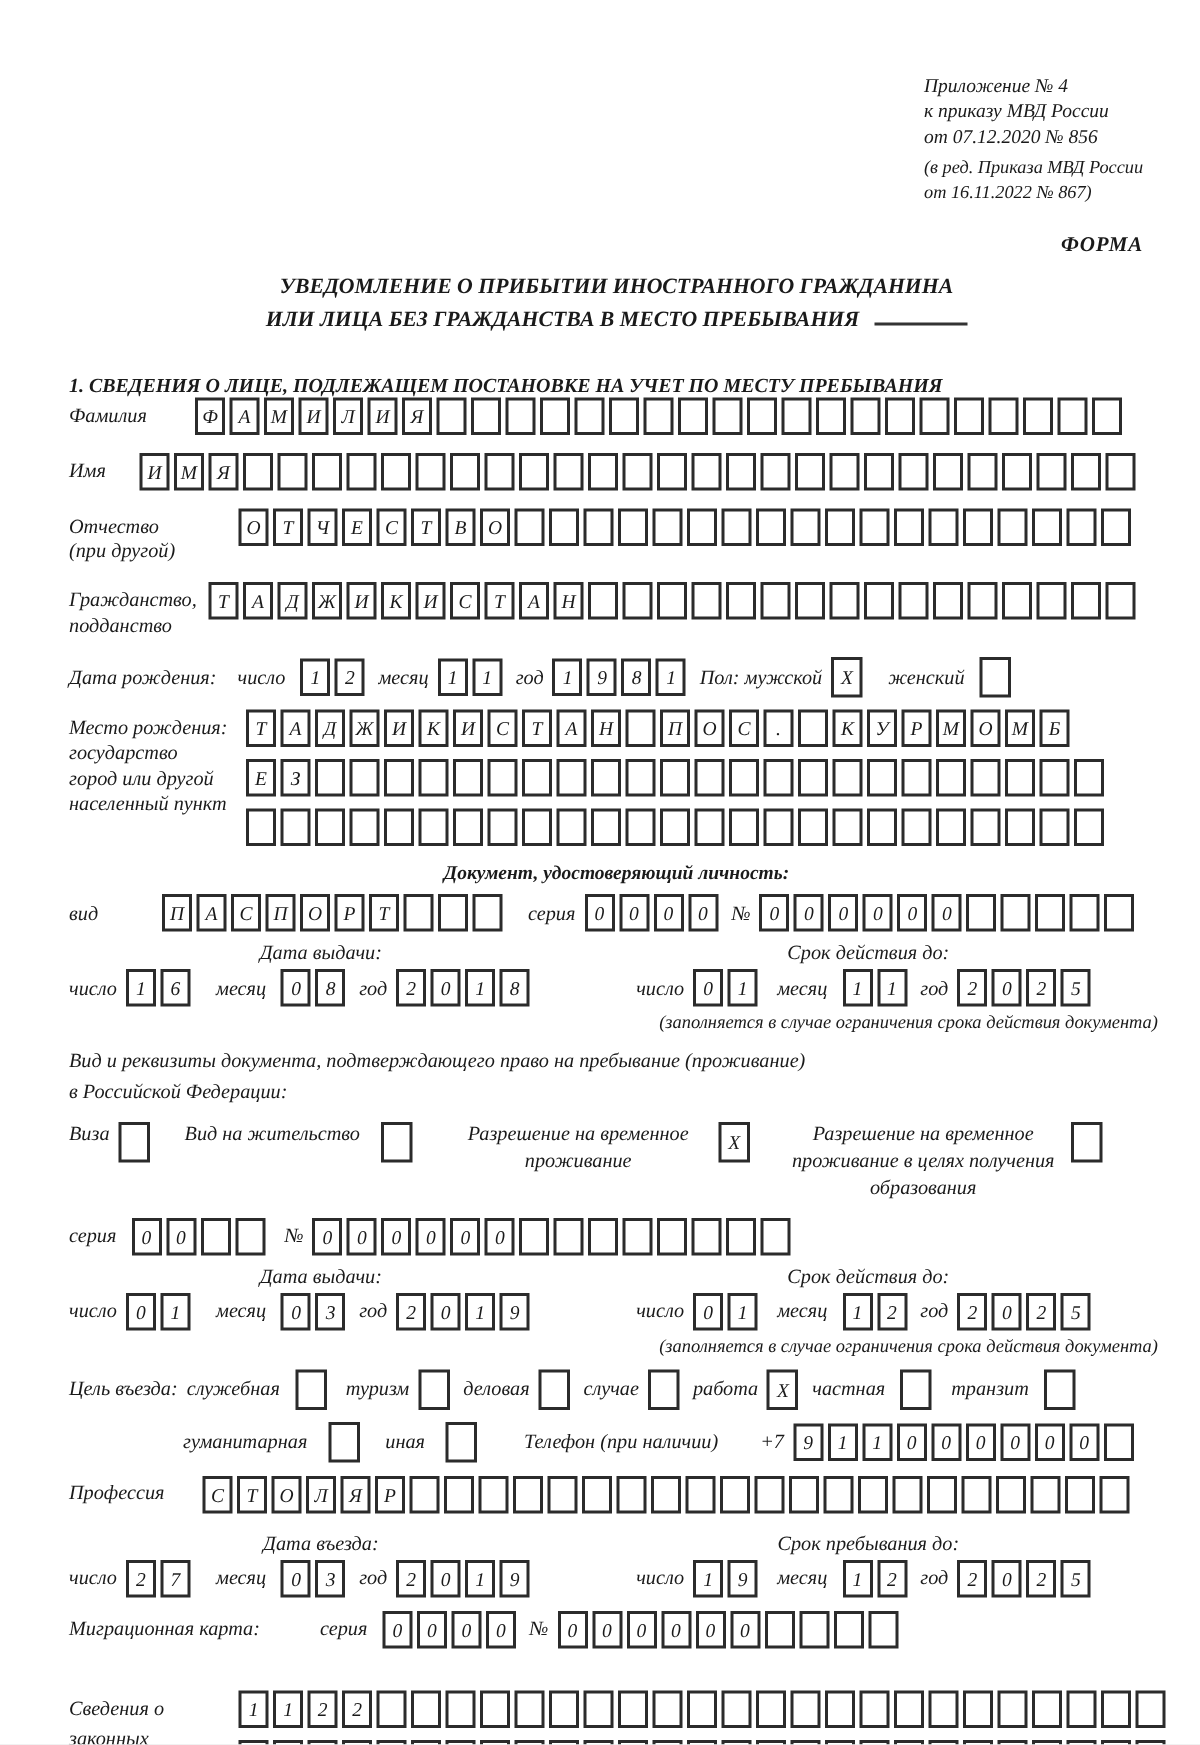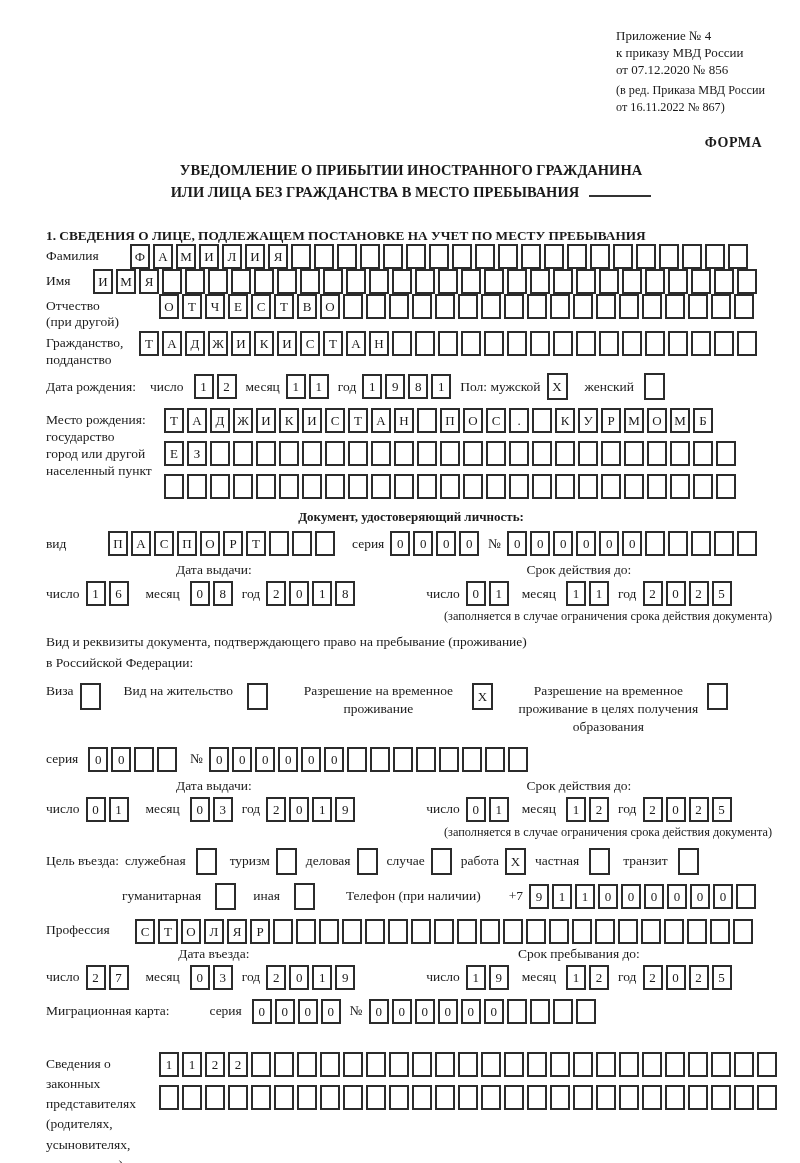--- a/index.html
+++ b/index.html
@@ -1,29 +1,29 @@
 <!DOCTYPE html>
 <html><head>
 <meta charset="utf-8">
 <style>
   html,body{margin:0;padding:0;background:#e8e8e8;}
   .page{
     width:800px;height:1163px;background:#ffffff;margin:0 auto;
-    box-sizing:border-box;padding:27px 24px 16px 46px;
+    box-sizing:border-box;padding:48px 24px 16px 46px;
     font-family:"Liberation Serif","DejaVu Serif",serif;
-    color:#1a1a1a;font-size:13.5px;overflow:hidden;position:relative;
+    color:#1a1a1a;font-size:13.5px;overflow:hidden;position:relative;font-style:italic;
   }
   .appendix{margin-left:570px;line-height:1.32;font-size:13px;}
   .appendix .small{font-size:12.2px;}
   .appendix div:nth-child(4){margin-top:4px;}
   .forma{font-weight:bold;text-align:right;margin:20px 14px 0 0;font-size:14px;letter-spacing:.5px;}
   .title{font-weight:bold;text-align:center;font-size:14.5px;line-height:1.55;margin-top:8px;}
   .blankline{display:inline-block;width:62px;border-bottom:2px solid #333;height:12px;margin-left:10px;vertical-align:baseline;}
   .sheading{font-weight:bold;font-size:13.3px;margin-top:24px;}
-  .frow{display:flex;align-items:flex-start;margin-bottom:0;}
+  .frow{display:flex;align-items:flex-start;margin-bottom:12px;}
   .flabel{flex:none;line-height:1.25;padding-top:4px;}
   .cells{display:inline-flex;flex:none;}
   .cell,.cellbox{
     display:inline-block;width:16px;height:21px;border:2px solid #2b2b2b;
     margin-right:3px;text-align:center;font-size:13px;line-height:21px;
     font-family:"Liberation Serif",serif;flex:none;background:#fff;
   }
   .cellbox{width:17px;height:23px;line-height:23px;}
   .dlabel{flex:none;}
   .inline{display:flex;align-items:center;}

